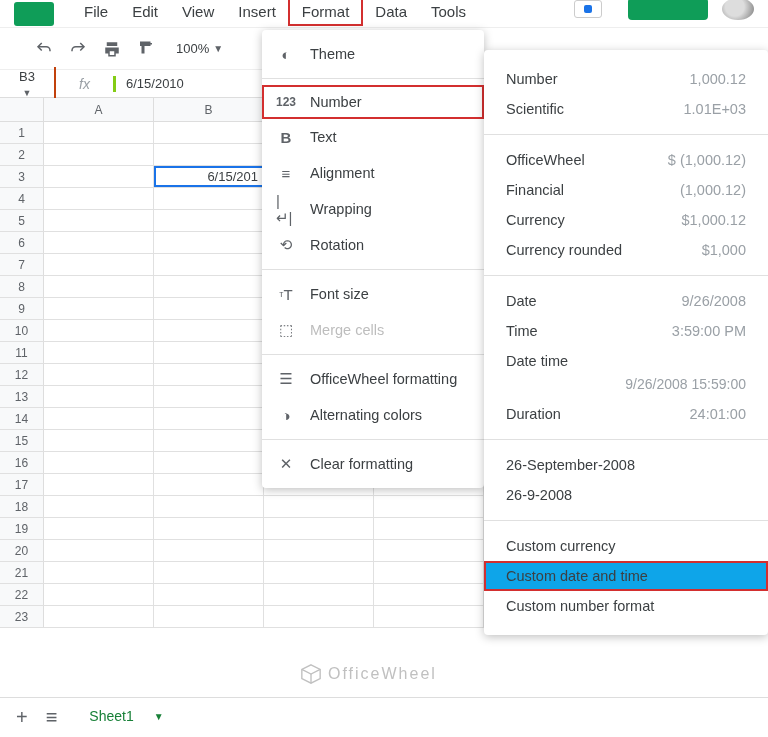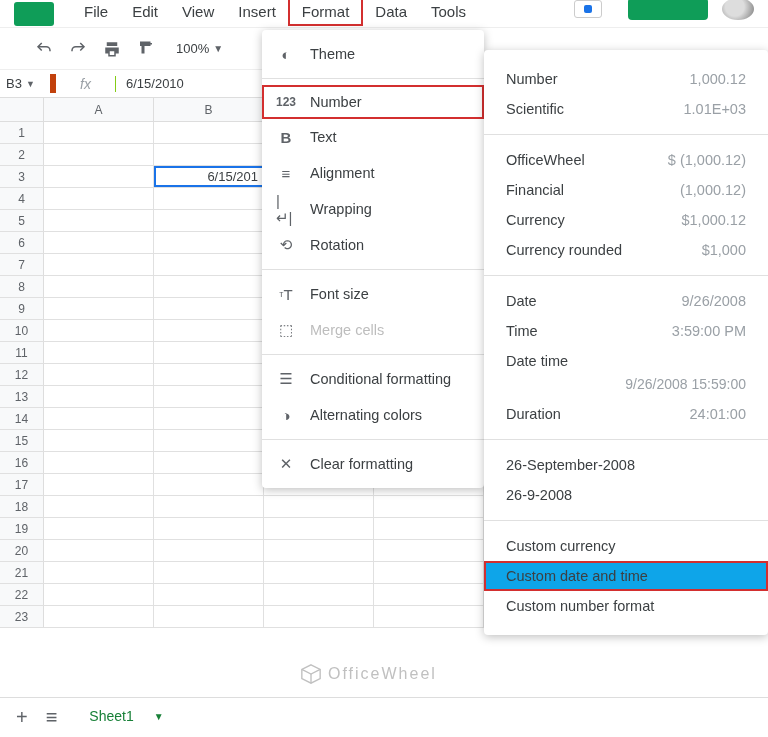--- a/index.html
+++ b/index.html
@@ -8,23 +8,23 @@
   .menubar { display: flex; gap: 0; padding: 4px 24px 8px 72px; border-bottom: 1px solid #eee; align-items: center; height: 28px; }
   .menubar-item { padding: 4px 12px; cursor: pointer; font-size: 15px; }
   .highlight-red { border: 2px solid #d32f2f; }
 
   .toolbar { display: flex; align-items: center; padding: 6px 10px 6px 34px; gap: 14px; border-bottom: 1px solid #eee; height: 42px; }
   .tb-icon { width: 20px; height: 20px; display: flex; align-items: center; justify-content: center; color: #5f6368; }
   .zoom { display: flex; align-items: center; gap: 4px; font-size: 13px; color: #3c4043; margin-left: 6px;}
   .zoom-dd { color:#5f6368; font-size:10px;}
 
   .formula-row { display: flex; align-items: center; border-bottom: 1px solid #ddd; height: 28px; }
-  .namebox { width: 56px; padding: 2px 6px; font-size: 13px; text-align: left; border-right: 6px solid #c2410c; display:flex; align-items:center; gap:4px;}
+  .namebox { width: 56px; padding: 2px 6px; font-size: 13px; text-align: left; border-right: 2px solid #c2410c; display:flex; align-items:center; gap:4px;flex-direction:column;}
   .namebox-dd{ font-size:9px; color:#5f6368;}
-  .fx { width: 60px; text-align: center; color: #9aa0a6; font-style: italic; font-size: 14px; border-right:1px solid #84cc16;}
+  .fx { width: 60px; text-align: center; color: #9aa0a6; font-style: italic; font-size: 14px; border-right:3px solid #84cc16;}
   .formula-val { padding: 2px 10px; font-size: 13px; }
 
   .sheet { position: relative; }
   .col-headers { display: flex; height: 24px; border-bottom: 1px solid #ddd; }
   .corner { width: 44px; background: #f8f9fa; border-right: 1px solid #ddd; }
   .col-h { flex: 0 0 110px; background: #f8f9fa; border-right: 1px solid #ddd; text-align: center; line-height: 24px; font-size: 12px; color: #5f6368; }
   .row { display: flex; height: 22px; border-bottom: 1px solid #e0e0e0; }
   .row-h { width: 44px; background: #f8f9fa; border-right: 1px solid #ddd; text-align: center; line-height: 22px; font-size: 12px; color: #5f6368; }
   .cell { flex: 0 0 110px; border-right: 1px solid #e0e0e0; padding: 0 4px; line-height: 22px; font-size: 13px; text-align: right; }
   .active-cell { border: 2px solid #1a73e8; line-height: 18px;}
@@ -370,21 +370,21 @@
       <span class="mi-icon"><span style="font-size:9px">т</span>T</span>
       <span>Font size</span>
     </div>
   <div class="menu-item disabled">
       <span class="mi-icon">⬚</span>
       <span>Merge cells</span>
     </div>
   <div class="menu-sep"></div>
   <div class="menu-item">
       <span class="mi-icon">☰</span>
-      <span>Conditional formatting</span>
+      <span>OfficeWheel formatting</span>
     </div>
   <div class="menu-item">
       <span class="mi-icon">◑</span>
       <span>Alternating colors</span>
     </div>
   <div class="menu-sep"></div>
   <div class="menu-item">
       <span class="mi-icon">✕</span>
       <span>Clear formatting</span>
     </div>

